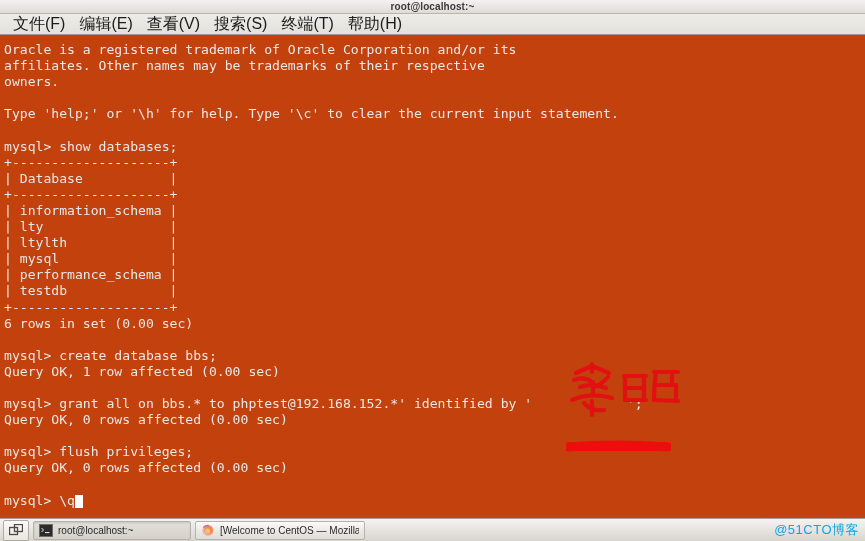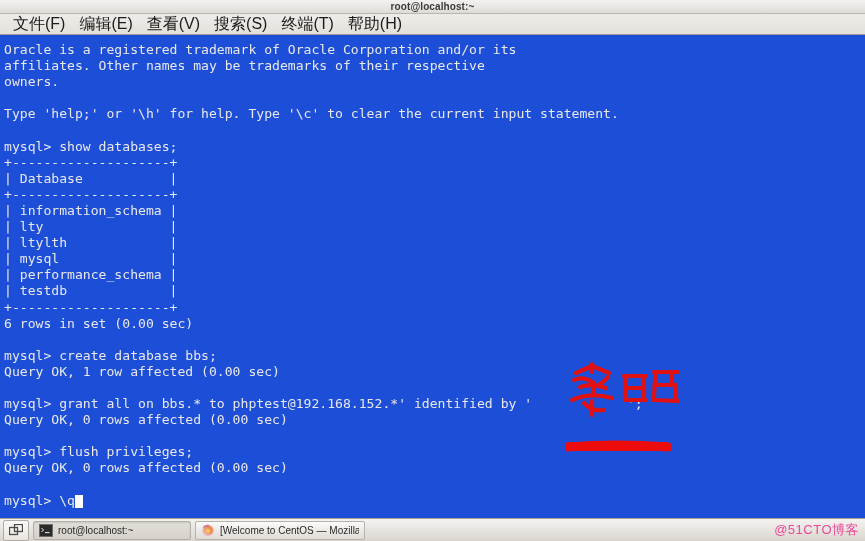--- a/index.html
+++ b/index.html
@@ -68,21 +68,21 @@
     line-height: 14px;
     text-align: center;
   }
 
   
   .terminal {
     position: absolute;
     left: 0; top: 35px;
     width: 865px;
     height: 483px;
-    background: #1d4ed8;
+    background: #c2410c;
     overflow: hidden;
   }
   .term-text {
     position: absolute;
     left: 4px;
     top: 7px;
     margin: 0;
     font-family: "DejaVu Sans Mono", "Liberation Mono", monospace;
     font-size: 13.1px;
     line-height: 16.1px;
@@ -170,21 +170,21 @@
   .task-label {
     overflow: hidden;
     text-overflow: clip;
     white-space: nowrap;
   }
   .watermark {
     position: absolute;
     right: 6px;
     top: 521px;
     font-size: 13px;
-    color: #ec4899;
+    color: #0ea5e9;
     letter-spacing: 0.5px;
     font-weight: normal;
     white-space: nowrap;
     pointer-events: none;
   }
 </style>
 </head>
 <body>
 
 <div id="app">

